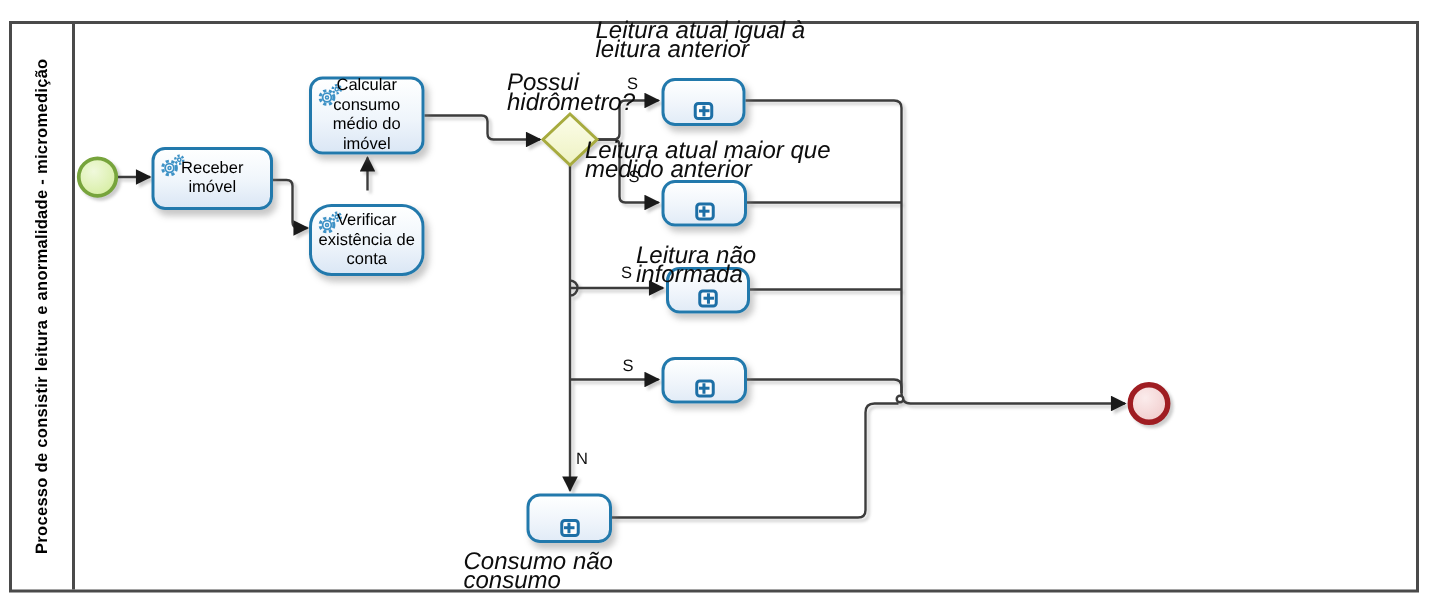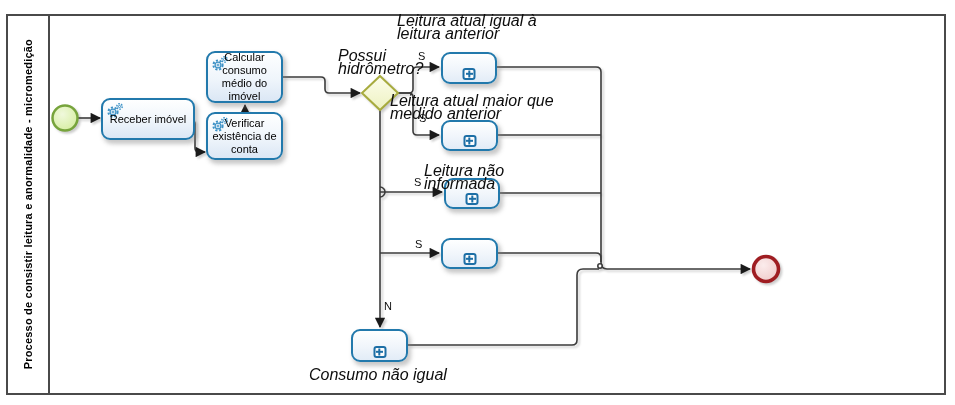--- a/index.html
+++ b/index.html
@@ -80,21 +80,21 @@
       <path d="M408 345 L572 345 Q577 345 577 340 L577 275 Q577 269 583 269 L599 269"></path>
       <path d="M601 262 Q601 269 607 269 L750 269" marker-end="url(#arr)"></path>
       <circle cx="600" cy="266" r="2.2" fill="#ffffff"></circle>
     </g>
 
     <circle cx="65" cy="118" r="12.5" fill="url(#gStart)" stroke="#77a43c" stroke-width="2.5"></circle>
     <polygon points="380,76 398,93 380,110 362,93" fill="url(#gGw)" stroke="#a7ab3e" stroke-width="2"></polygon>
     <circle cx="766" cy="269" r="12.5" fill="url(#gEnd)" stroke="#9f1d22" stroke-width="3.6"></circle>
   </svg>
 
-  <div class="task" style="left:101px;top:98px;width:94px;height:42px;">
+  <div class="task" style="left:101px;top:98px;width:81px;height:42px;">
     <svg class="gear" width="19" height="17" viewBox="0 0 19 17">
       <g fill="none" stroke="#3e92c6">
         <circle cx="7" cy="10" r="4.6" stroke-width="2" stroke-dasharray="2.1 1.7"></circle>
         <circle cx="7" cy="10" r="2.9" stroke-width="1.2"></circle>
         <circle cx="7" cy="10" r="1" stroke-width="1"></circle>
         <circle cx="13.5" cy="4.5" r="2.7" stroke-width="1.6" stroke-dasharray="1.5 1.3"></circle>
         <circle cx="13.5" cy="4.5" r="1.1" stroke-width="1"></circle>
       </g>
     </svg>
     <span class="tlabel">Receber imóvel</span>
@@ -106,21 +106,21 @@
         <circle cx="7" cy="10" r="4.6" stroke-width="2" stroke-dasharray="2.1 1.7"></circle>
         <circle cx="7" cy="10" r="2.9" stroke-width="1.2"></circle>
         <circle cx="7" cy="10" r="1" stroke-width="1"></circle>
         <circle cx="13.5" cy="4.5" r="2.7" stroke-width="1.6" stroke-dasharray="1.5 1.3"></circle>
         <circle cx="13.5" cy="4.5" r="1.1" stroke-width="1"></circle>
       </g>
     </svg>
     <span class="tlabel" style="max-width:62px;">Calcular consumo médio do imóvel</span>
   </div>
 
-  <div class="task" style="left:206px;top:112px;width:77px;height:48px;">
+  <div class="task" style="left:206px;top:136px;width:77px;height:48px;border-radius:15px;">
     <svg class="gear" width="19" height="17" viewBox="0 0 19 17">
       <g fill="none" stroke="#3e92c6">
         <circle cx="7" cy="10" r="4.6" stroke-width="2" stroke-dasharray="2.1 1.7"></circle>
         <circle cx="7" cy="10" r="2.9" stroke-width="1.2"></circle>
         <circle cx="7" cy="10" r="1" stroke-width="1"></circle>
         <circle cx="13.5" cy="4.5" r="2.7" stroke-width="1.6" stroke-dasharray="1.5 1.3"></circle>
         <circle cx="13.5" cy="4.5" r="1.1" stroke-width="1"></circle>
       </g>
     </svg>
     <span class="tlabel" style="max-width:70px;">Verificar existência de conta</span>
@@ -139,21 +139,21 @@
     <span class="plus"></span>
   </div>
   <div class="sub" style="left:351px;top:329px;width:57px;height:33px;">
     <span class="plus"></span>
   </div>
 
   <div class="lbl" style="left:338px;top:50px;width:84px;">Possui hidrômetro?</div>
   <div class="lbl" style="left:397px;top:15px;width:150px;">Leitura atual igual à leitura anterior</div>
   <div class="lbl" style="left:390px;top:95px;width:165px;">Leitura atual maior que medido anterior</div>
   <div class="lbl" style="left:424px;top:165px;width:140px;">Leitura não informada</div>
-  <div class="lbl" style="left:309px;top:369px;width:140px;">Consumo não igual</div>
+  <div class="lbl" style="left:309px;top:369px;width:140px;">Consumo não consumo</div>
 
   <div class="cond" style="left:418px;top:50px;">S</div>
   <div class="cond" style="left:419px;top:112px;">S</div>
   <div class="cond" style="left:414px;top:176px;">S</div>
   <div class="cond" style="left:415px;top:238px;">S</div>
   <div class="cond" style="left:384px;top:300px;">N</div>
 
 </div>
 
 </body></html>

